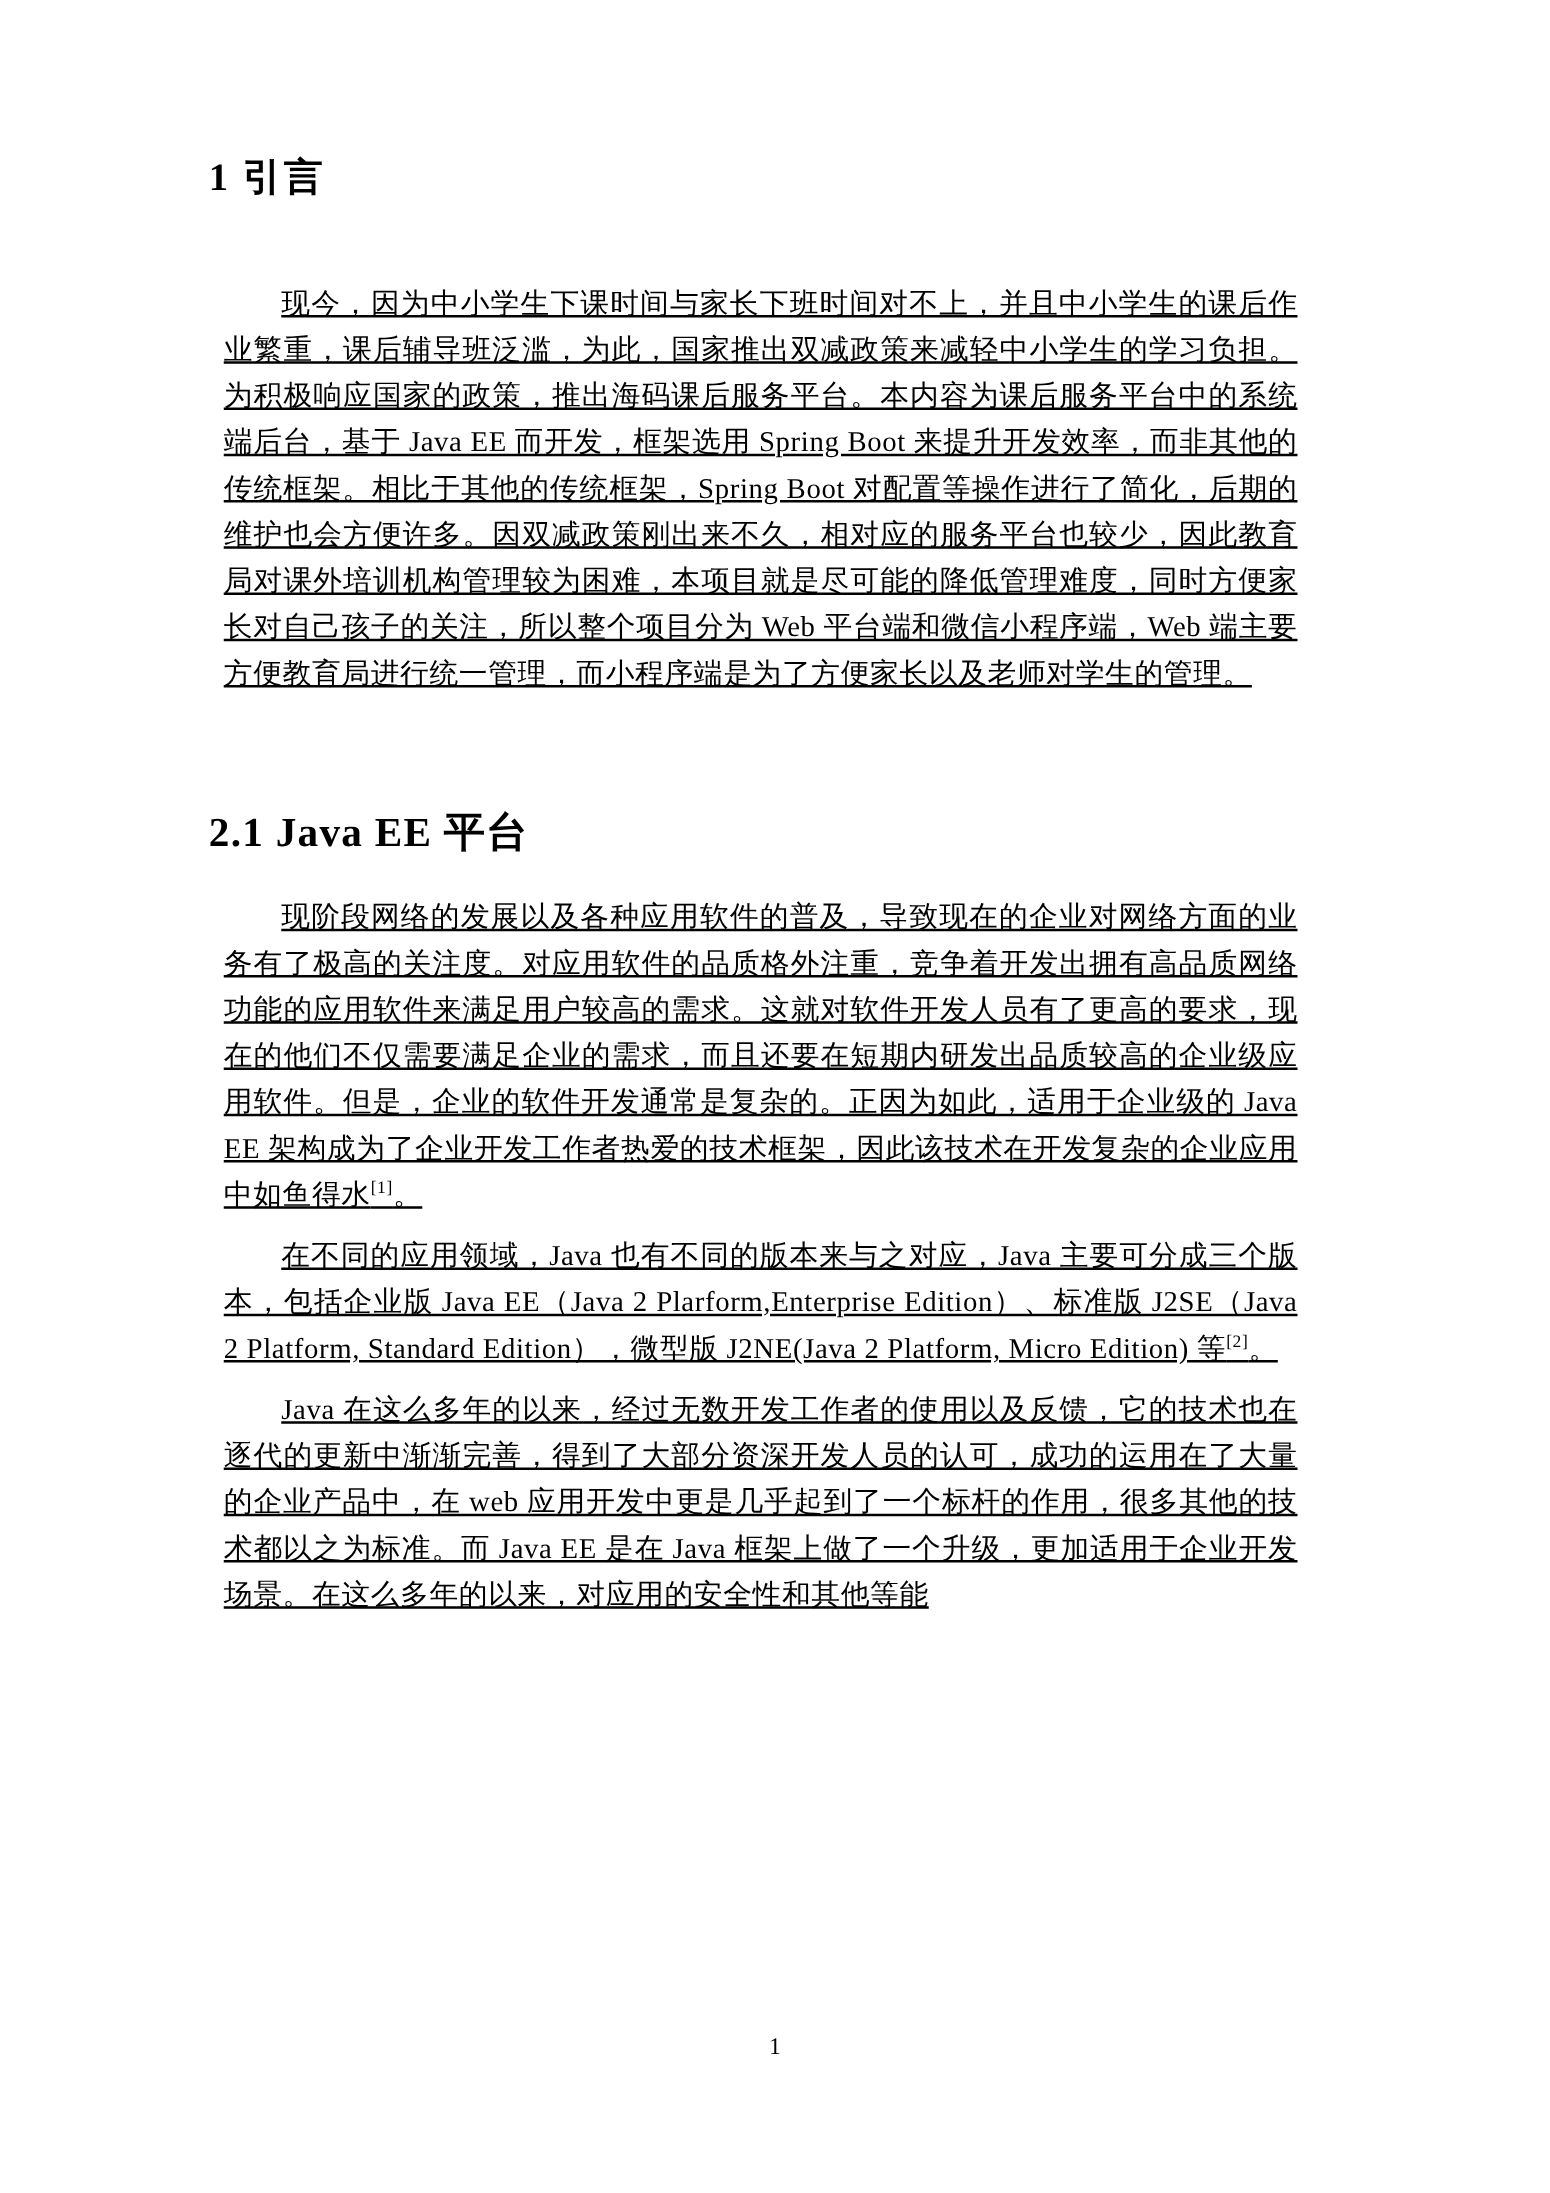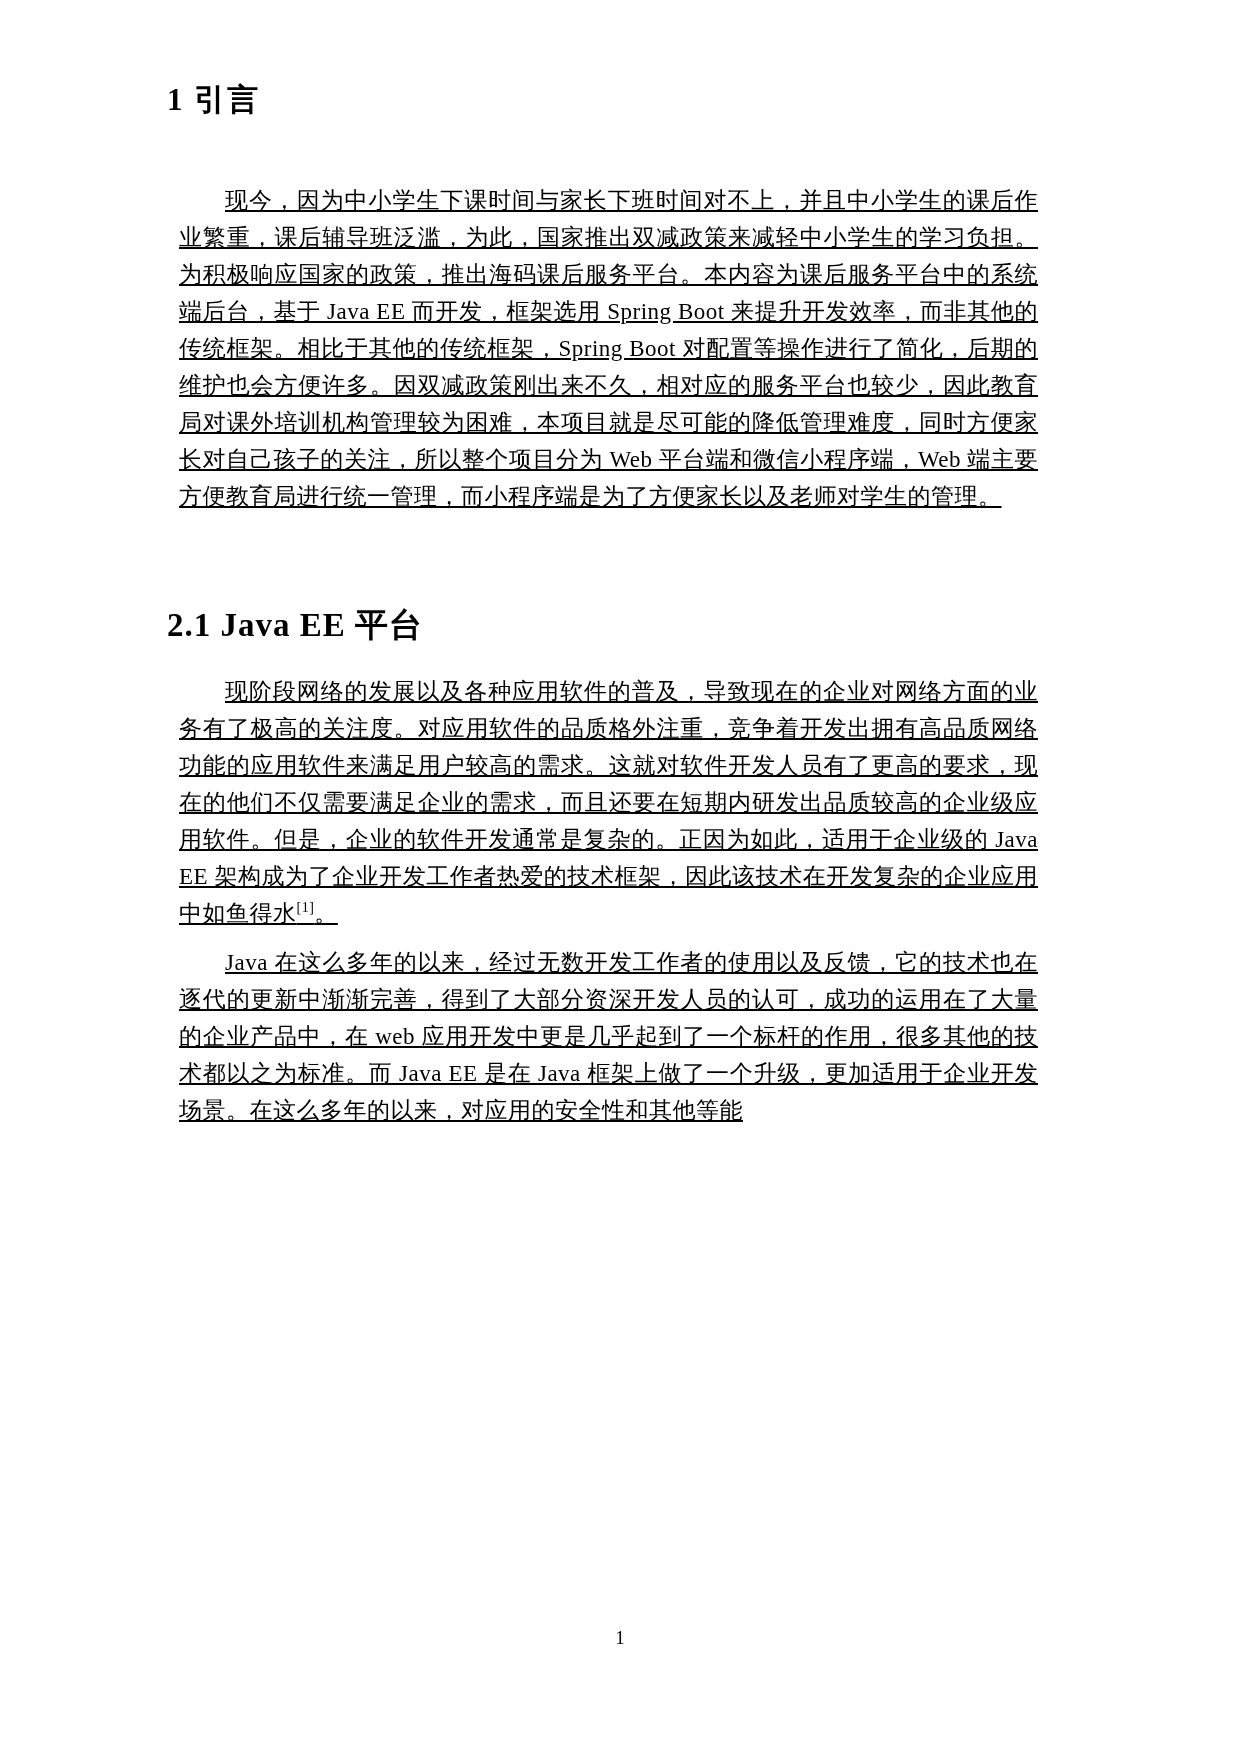--- a/index.html
+++ b/index.html
@@ -11,21 +11,21 @@
     width: 1240px;
     height: 1754px;
     position: relative;
     color: #000000;
     font-family: "Liberation Serif", "DejaVu Serif", serif;
   }
   .page {
     box-sizing: border-box;
     width: 1240px;
     height: 1754px;
-    padding: 60px 190px 0 167px;
+    padding: 102px 190px 0 167px;
     position: relative;
   }
   .h1 {
     font-size: 31px;
     font-weight: bold;
     line-height: 40px;
     margin: 0;
     letter-spacing: 2px;
   }
   .h1-intro {
@@ -76,20 +76,21 @@
   <h1 class="h1 h1-intro">1 引言</h1>
 
   <p class="body-par">现今，因为中小学生下课时间与家长下班时间对不上，并且中小学生的课后作业繁重，课后辅导班泛滥，为此，国家推出双减政策来减轻中小学生的学习负担。为积极响应国家的政策，推出海码课后服务平台。本内容为课后服务平台中的系统端后台，基于 Java EE 而开发，框架选用 Spring Boot 来提升开发效率，而非其他的传统框架。相比于其他的传统框架，Spring Boot 对配置等操作进行了简化，后期的维护也会方便许多。因双减政策刚出来不久，相对应的服务平台也较少，因此教育局对课外培训机构管理较为困难，本项目就是尽可能的降低管理难度，同时方便家长对自己孩子的关注，所以整个项目分为 Web 平台端和微信小程序端，Web 端主要方便教育局进行统一管理，而小程序端是为了方便家长以及老师对学生的管理。</p>
 
 
   <h2 class="h2">2.1 Java EE 平台</h2>
 
   <p class="body-par"><span>现阶段网络的发展以及各种应用软件的普及，导致现在的企业对网络方面的业务有了极高的关注度。对应用软件的品质格外注重，竞争着开发出拥有高品质网络功能的应用软件来满足用户较高的需求。这就对软件开发人员有了更高的要求，现在的他们不仅需要满足企业的需求，而且还要在短期内研发出品质较高的企业级应用软件。但是，企业的软件开发通常是复杂的。正因为如此，适用于企业级的 Java EE 架构成为了企业开发工作者热爱的技术框架，因此该技术在开发复杂的企业应用中如鱼得水</span><sup>[1]</sup><span>。</span></p>
 
 
+  <p class="body-par"><span>在不同的应用领域，Java 也有不同的版本来与之对应，Java 主要可分成三个版本，包括企业版 Java EE（Java 2 Plarform,Enterprise Edition）、标准版 J2SE（Java 2 Platform, Standard Edition），微型版 J2NE(Java 2 Platform, Micro Edition) 等</span><sup>[2]</sup><span>。</span></p>
 
   <p class="body-par">Java 在这么多年的以来，经过无数开发工作者的使用以及反馈，它的技术也在逐代的更新中渐渐完善，得到了大部分资深开发人员的认可，成功的运用在了大量的企业产品中，在 web 应用开发中更是几乎起到了一个标杆的作用，很多其他的技术都以之为标准。而 Java EE 是在 Java 框架上做了一个升级，更加适用于企业开发场景。在这么多年的以来，对应用的安全性和其他等能</p>
 
   <div class="footer">
     <span>1</span>
   </div>
 
 </div>
 
 </body></html>

